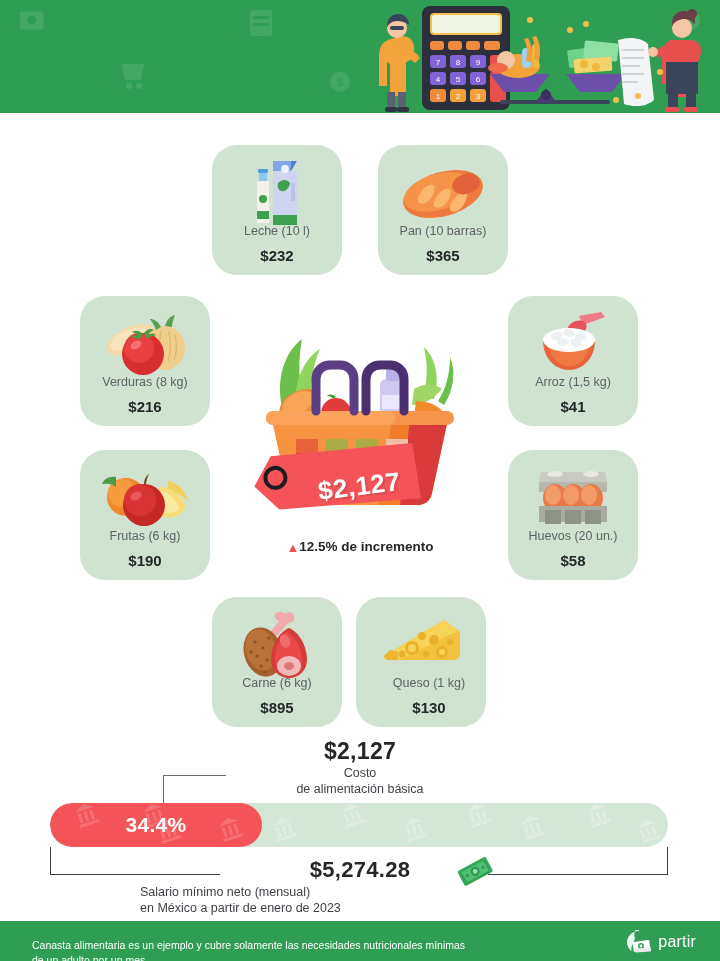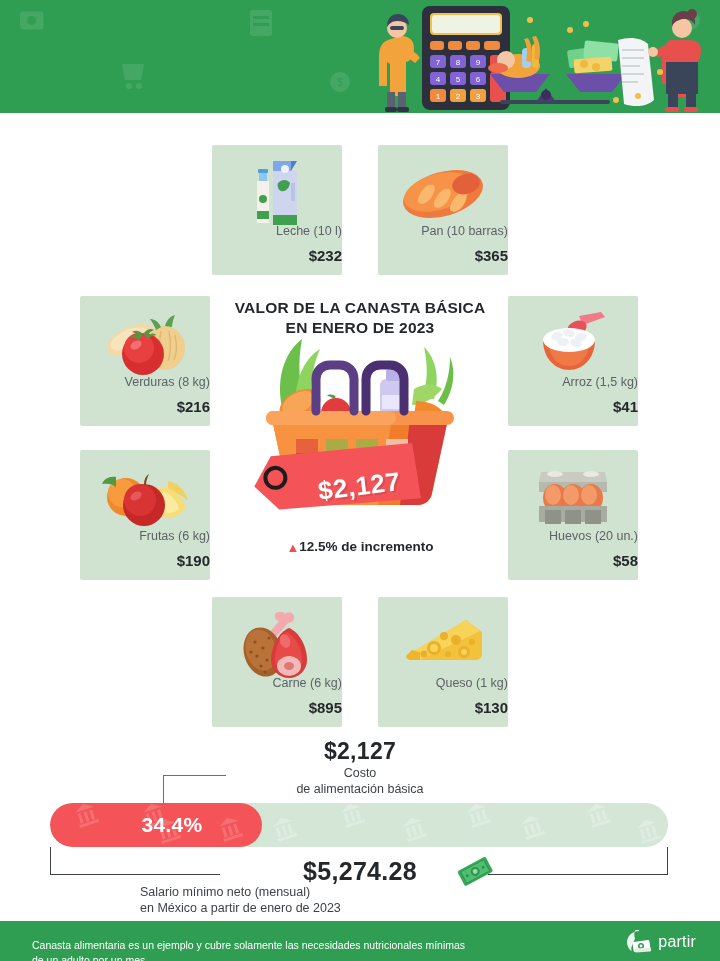--- a/index.html
+++ b/index.html
@@ -26,23 +26,23 @@
     line-height:1.33; letter-spacing:.4px;
     text-shadow: 2px 2px 0 rgba(0,0,0,.13);
     z-index:3; white-space:pre-line;
   }
   .header-art { position:absolute; right:0; top:0; width:350px; height:113px; z-index:2; }
 
   
   .card {
     position:absolute;
     width:130px; height:130px;
-    background:#d0e2d0; border-radius:2px;
+    background:#d0e2d0; border-radius:25px;
     display:flex; flex-direction:column;
-    align-items:flex-end; justify-content:flex-end;
+    align-items:center; justify-content:flex-end;
     padding-bottom:11px;
   }
   .card .art { position:absolute; top:10px; left:0; right:0; height:78px;
                 display:flex; align-items:center; justify-content:center; }
   .card .label { font-size:12.5px; color:#5d6266; line-height:1.25; }
   .card .price { font-size:15px; font-weight:bold; color:#25282b; margin-top:7px; }
 
   
   .center-title {
     position:absolute; left:200px; top:298px; width:320px;
@@ -80,40 +80,40 @@
     position:absolute; left:50px; top:803px; width:618px; height:44px;
     background:#d4e6d6; border-radius:22px; overflow:hidden;
   }
   .bar-pattern { position:absolute; inset:0; opacity:.35; }
   .bar-fill {
     position:absolute; left:0; top:0; height:44px; width:212px;
     background:#f45458; border-radius:22px; overflow:hidden;
   }
   .bar-fill-pattern { position:absolute; inset:0; opacity:.18; }
   .bar-pct {
-    position:absolute; left:16px; top:0; width:212px; height:44px;
+    position:absolute; left:0; top:0; width:212px; height:44px;
     display:flex; align-items:center; justify-content:center;
     color:#fff; font-size:21px; font-weight:bold; z-index:4;
     letter-spacing:.3px;
   }
   .bracket-top {
     position:absolute; left:163px; top:775px; width:63px; height:29px;
     border-left:1.6px solid #6a6f73; border-top:1.6px solid #6a6f73;
   }
   .bracket-bot-left {
     position:absolute; left:50px; top:847px; width:170px; height:28px;
     border-left:1.6px solid #3d4145; border-bottom:1.6px solid #3d4145;
   }
   .bracket-bot-right {
     position:absolute; left:488px; top:847px; width:180px; height:28px;
     border-right:1.6px solid #3d4145; border-bottom:1.6px solid #3d4145;
   }
   .salary-value {
     position:absolute; left:180px; top:857px; width:360px;
-    text-align:center; font-size:25px; font-weight:bold; color:#25282b;
+    text-align:center; font-size:22px; font-weight:bold; color:#25282b;
     letter-spacing:.3px;
   }
   .money-icon { position:absolute; left:455px; top:855px; width:40px; height:32px; }
   .salary-label {
     position:absolute; left:140px; top:884px; width:440px;
     text-align:left; font-size:12.5px; color:#3e4246; line-height:1.3;
     white-space:pre-line;
   }
 
   
@@ -422,21 +422,21 @@
         <path d="M52 24c8 4 15 16 15 28 0 7-6 13-14 13-7 0-13-6-13-13 0-12 5-24 12-28z" fill="#e84a4a"></path>
         <ellipse cx="54" cy="58" rx="12" ry="10" fill="#f2b9b9"></ellipse>
         <ellipse cx="54" cy="58" rx="5" ry="4" fill="#e07878"></ellipse>
         <ellipse cx="50" cy="33" rx="5" ry="7" transform="rotate(-20 50 33)" fill="#ef6b6b"></ellipse>
       </svg>
     </div>
     <div class="label">Carne (6 kg)</div>
     <div class="price">$895</div>
   </div>
 
-  <div class="card" style="left:378px; top:597px;padding-left:16px;">
+  <div class="card" style="left:356px; top:597px;padding-left:16px;">
     <div class="art">
       <svg width="86" height="64" viewBox="0 0 86 64">
         <path d="M6 42L66 6l16 12v22c0 4-3 6-8 6H12c-4 0-6-2-6-4z" fill="#f2c23c"></path>
         <path d="M6 42L66 6l14 11-60 29z" fill="#f7d457"></path>
         <path d="M6 42c0 2 2 4 6 4h8v-8l-8-2z" fill="#f0b52e"></path>
         <g fill="#eab02c">
           <circle cx="34" cy="34" r="7"></circle>
             <circle cx="56" cy="26" r="5"></circle>
             <circle cx="64" cy="38" r="6"></circle>
           <circle cx="44" cy="22" r="4"></circle>
@@ -447,22 +447,20 @@
         <g fill="#f7d457">
           <circle cx="34" cy="34" r="4"></circle>
             <circle cx="64" cy="38" r="3"></circle>
         </g>
       </svg>
     </div>
     <div class="label">Queso (1 kg)</div>
     <div class="price">$130</div>
   </div>
 
-  <div class="center-title">VALOR DE LA CANASTA BÁSICA
-EN ENERO DE 2023</div>
 
   <div class="basket-wrap">
     <svg width="244" height="190" viewBox="0 0 244 190">
 
       <path d="M44 72C38 44 46 18 64 4c-4 22-4 46 4 66z" fill="#6cbf4a"></path>
       <path d="M58 70C56 46 66 24 82 14c-8 18-10 38-8 54z" fill="#8ed45e"></path>
       <path d="M196 64c6-22 2-40-10-52 4 18 4 36-2 50z" fill="#8ed45e"></path>
       <path d="M206 70c10-16 12-34 6-48 0 16-4 32-12 44z" fill="#6cbf4a"></path>
 
       <ellipse cx="62" cy="70" rx="22" ry="14" transform="rotate(-28 62 70)" fill="#ef8b3c"></ellipse>

